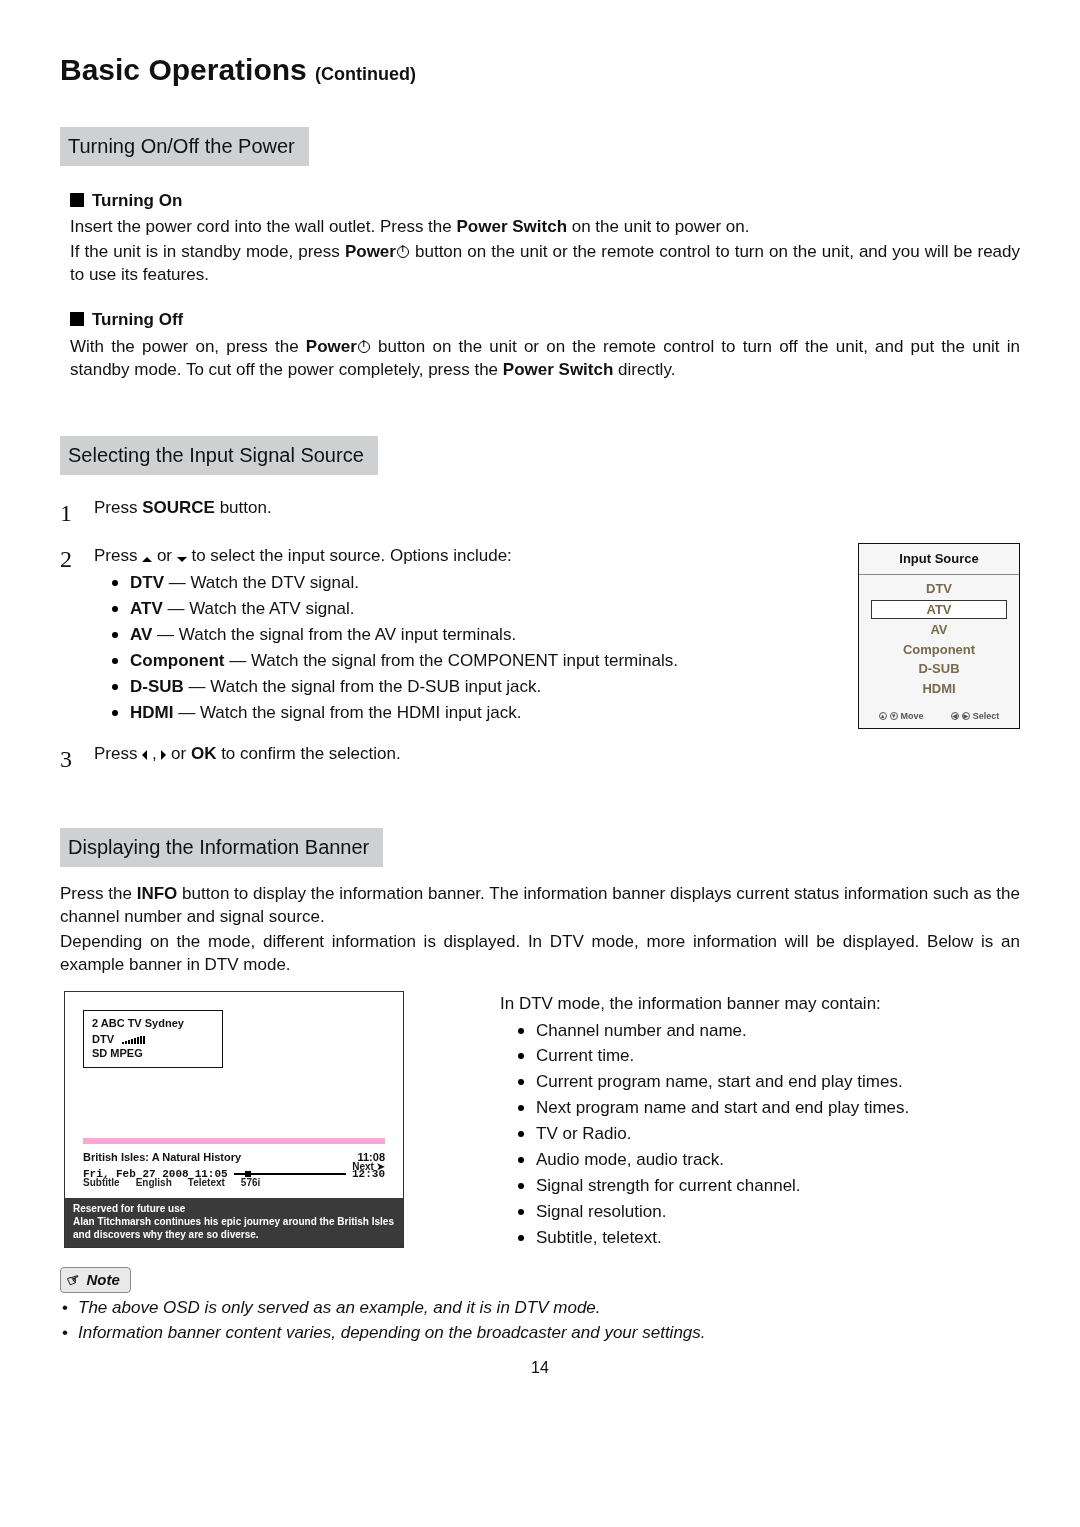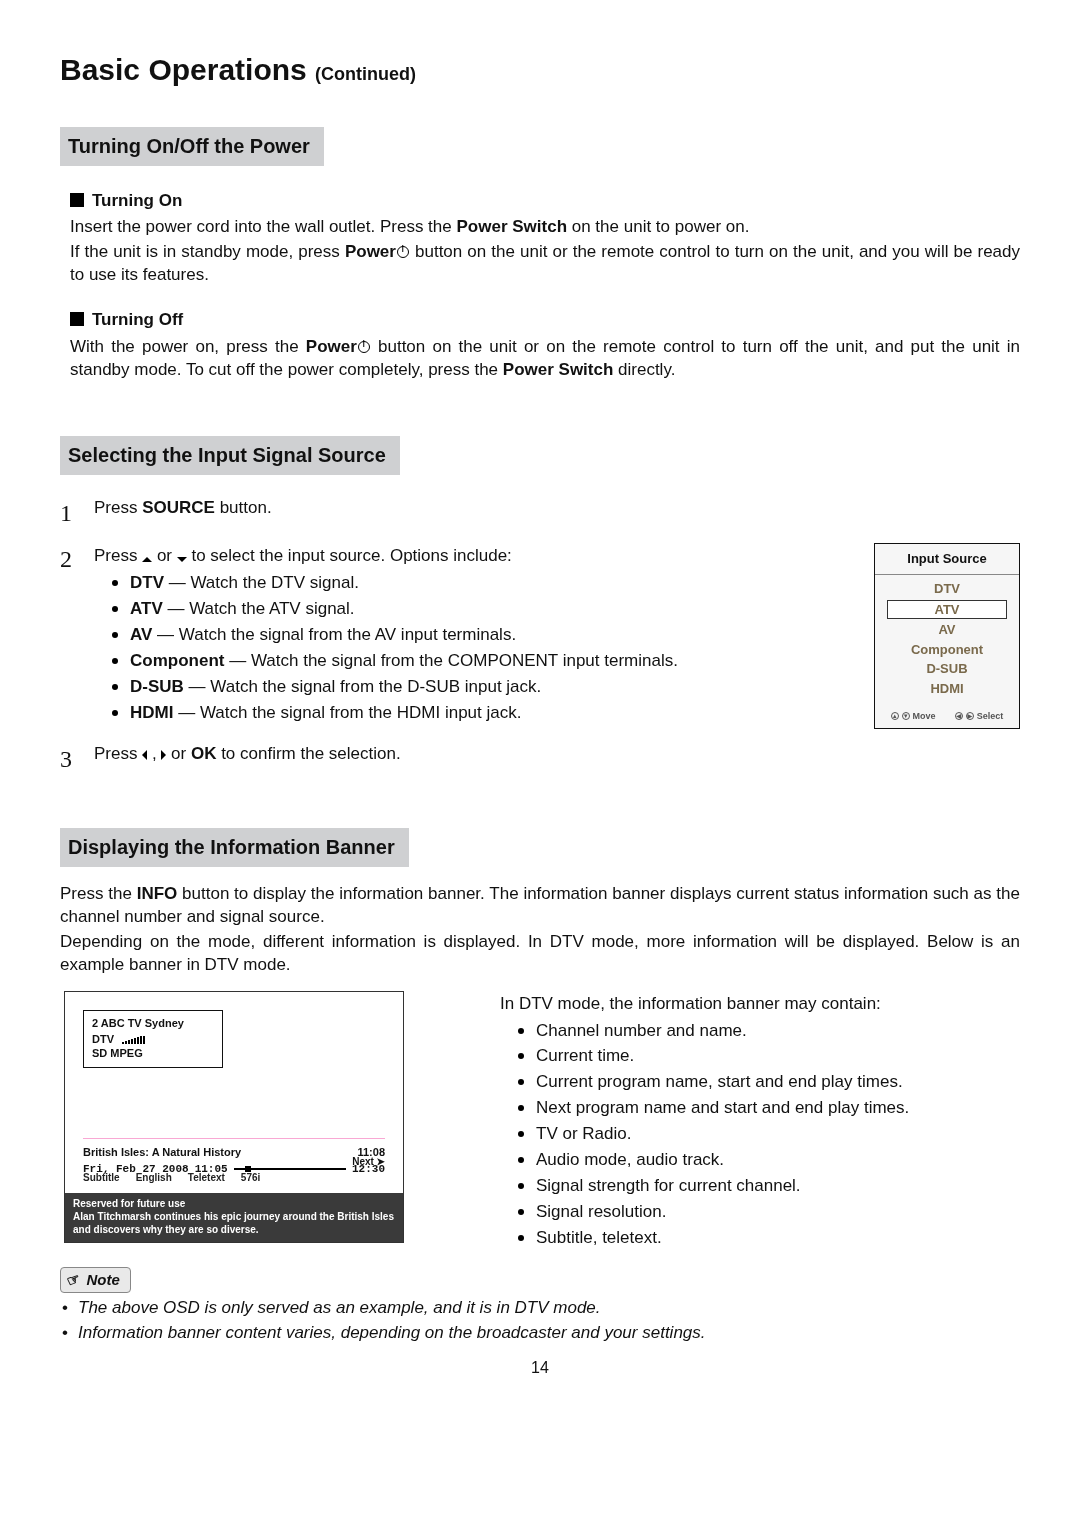--- a/index.html
+++ b/index.html
@@ -13,21 +13,21 @@
     font-size: 17px;
     line-height: 1.35;
   }
   h1 { font-size: 30px; font-weight: bold; margin-bottom: 22px; }
   h1 .cont { font-size: 18px; font-weight: bold; }
   .section-bar {
     display: inline-block;
     background: #cfd0d2;
     padding: 6px 14px 6px 8px;
     font-size: 20px;
-    font-weight: bold;
+    font-weight: normal;
     margin: 14px 0 14px 0;
   }
   .sub-h {
     font-size: 17px;
     font-weight: bold;
     margin: 10px 0 4px 0;
     padding-left: 10px;
   }
   .blk-sq::before {
     content: "";
@@ -50,21 +50,21 @@
     position: absolute; left: 0; top: 8px;
     width: 6px; height: 6px; border-radius: 50%;
     background: #000;
   }
   .bold { font-weight: bold; }
   .two-col { display: flex; gap: 40px; align-items: flex-start; margin-top: 14px; }
   .two-col .left { width: 400px; flex: none; }
   .two-col .right { flex: 1; }
   .osd-box {
     border: 1px solid #111;
-    width: 146px;
+    width: 162px;
     margin-left: auto;
     font-size: 13px;
     background: #f6f6f6;
   }
   .osd-title { text-align: center; font-weight: bold; padding: 6px 4px; }
   .osd-hr { height: 1px; background: #888; }
   .osd-items { text-align: center; padding: 4px 6px 8px 6px; }
   .osd-item { display: block; font-weight: bold; color: #7a6a4c; padding: 1px 0; }
   .osd-item.sel { border: 1px solid #333; background: #fff; margin: 1px 6px; padding: 0 0; }
   .osd-foot { font-size: 9px; font-weight: bold; color: #555; padding: 4px 6px 6px 6px; display: flex; justify-content: space-around; }
@@ -102,21 +102,21 @@
   }
   .banner-top .ch { font-weight: bold; }
   .banner-top .row2 { display:flex; align-items:center; gap:8px; margin-top:3px; }
   .sigbars { display:inline-flex; gap:1px; align-items:flex-end; height:8px; }
   .sigbars i { width:2px; background:#000; display:block; }
   .sigbars i:nth-child(1){height:2px}.sigbars i:nth-child(2){height:3px}
   .sigbars i:nth-child(3){height:4px}.sigbars i:nth-child(4){height:5px}
   .sigbars i:nth-child(5){height:6px}.sigbars i:nth-child(6){height:7px}
   .sigbars i:nth-child(7){height:8px}.sigbars i:nth-child(8){height:8px}
   .banner-mid {
-    border-top: 1px solid #f9a8d4;
+    border-top: 6px solid #f9a8d4;
     margin-top: 70px;
     padding-top: 6px;
     font-size: 11px;
   }
   .banner-mid .line1 { display:flex; justify-content: space-between; font-weight:bold; }
   .banner-mid .line2 { display:flex; align-items:center; gap:6px; font-weight:bold; margin-top:2px;font-family:Liberation Mono, monospace; }
   .pbar { flex:1; height:2px; background:#000; position:relative; }
   .pbar::before { content:""; position:absolute; left:10%; top:-2px; width:6px; height:6px; background:#000; }
   .banner-mid .line3 { display:flex; gap:16px; margin-top:3px; font-weight:bold; font-size:10px; color:#222; }
   .banner-mid .next { text-align:right; font-size:10px; font-weight:bold; margin-top:-22px; }

